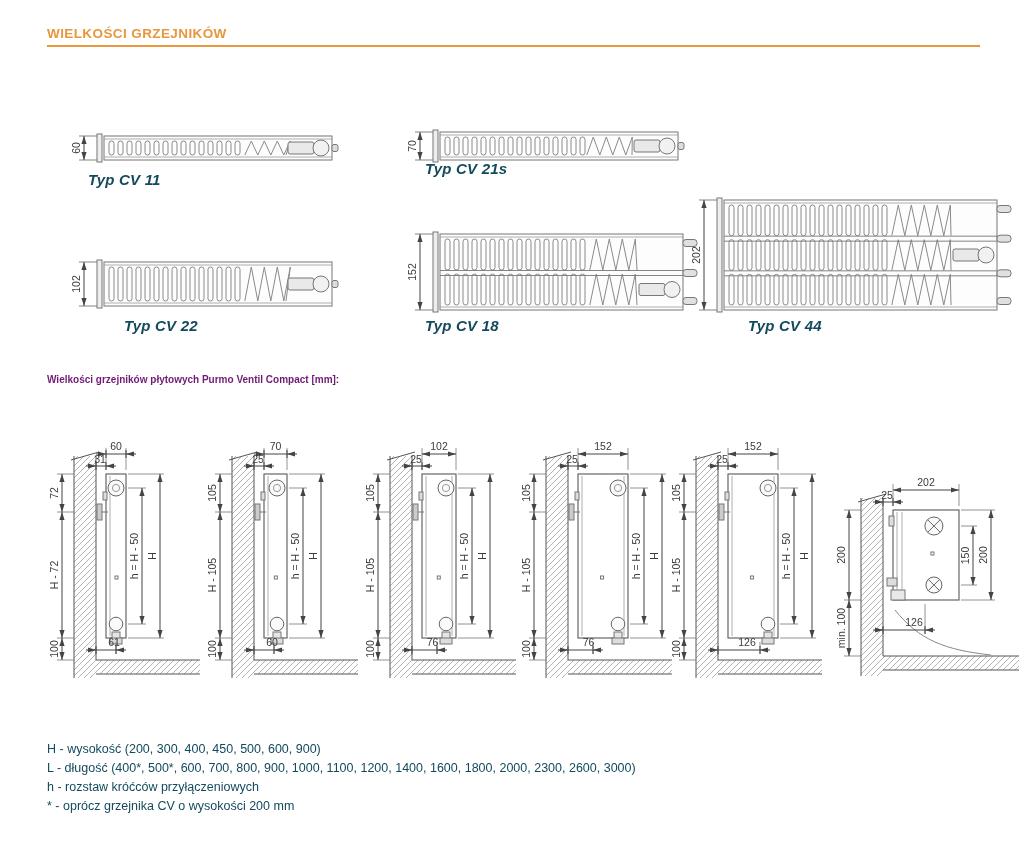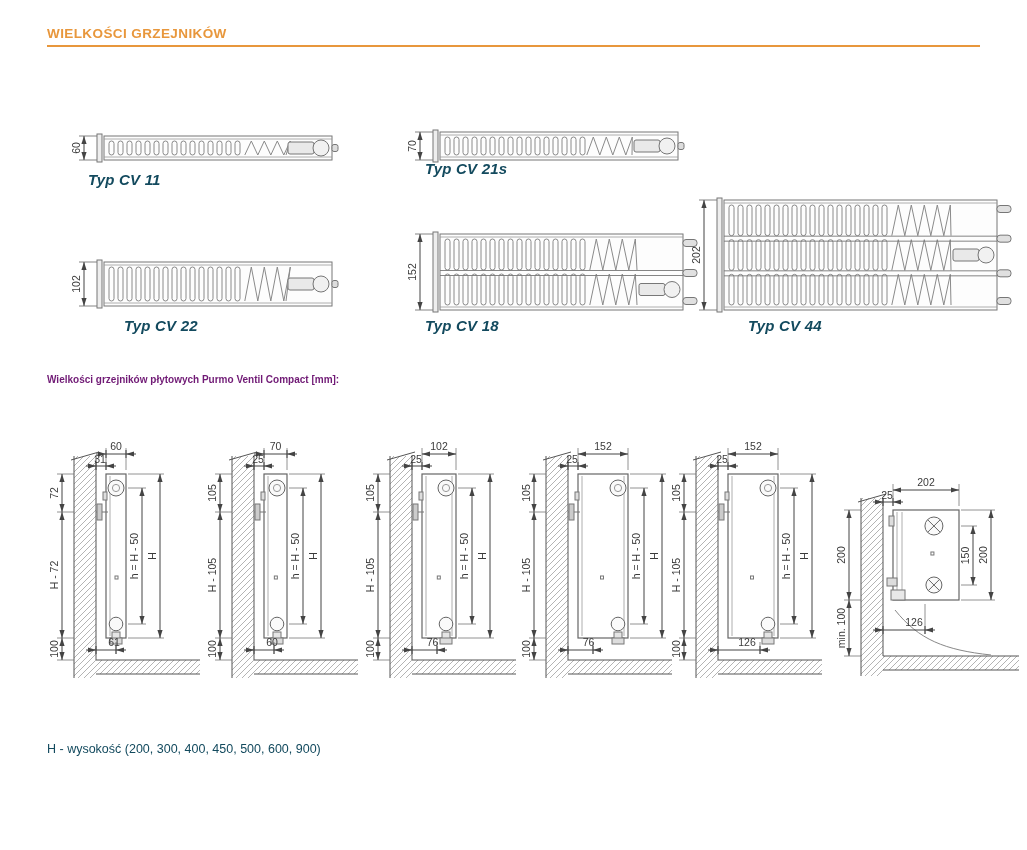--- a/index.html
+++ b/index.html
@@ -689,14 +689,17 @@
       <line x1="38" y1="182" x2="100" y2="182" stroke="#444" stroke-width="1"></line>
       <polygon points="48,182 40,179.4 40,184.6" fill="#444"></polygon>
       <polygon points="90,182 98,179.4 98,184.6" fill="#444"></polygon>
       <line x1="48" y1="178" x2="48" y2="186" stroke="#444" stroke-width="1"></line>
       <line x1="90" y1="178" x2="90" y2="186" stroke="#444" stroke-width="1"></line>
       <text x="79" y="178" text-anchor="middle" font-size="10.5" fill="#3b3b3b" font-family="'Liberation Sans',sans-serif">126</text>
     </svg>
 
   <div class="abs" id="footnotes">
     <div>H - wysokość (200, 300, 400, 450, 500, 600, 900)</div>
+    <div>L - długość (400*, 500*, 600, 700, 800, 900, 1000, 1100, 1200, 1400, 1600, 1800, 2000, 2300, 2600, 3000)</div>
+    <div>h - rozstaw króćców przyłączeniowych</div>
+    <div>* - oprócz grzejnika CV o wysokości 200 mm</div>
   </div>
 </div>
 
 </body></html>

